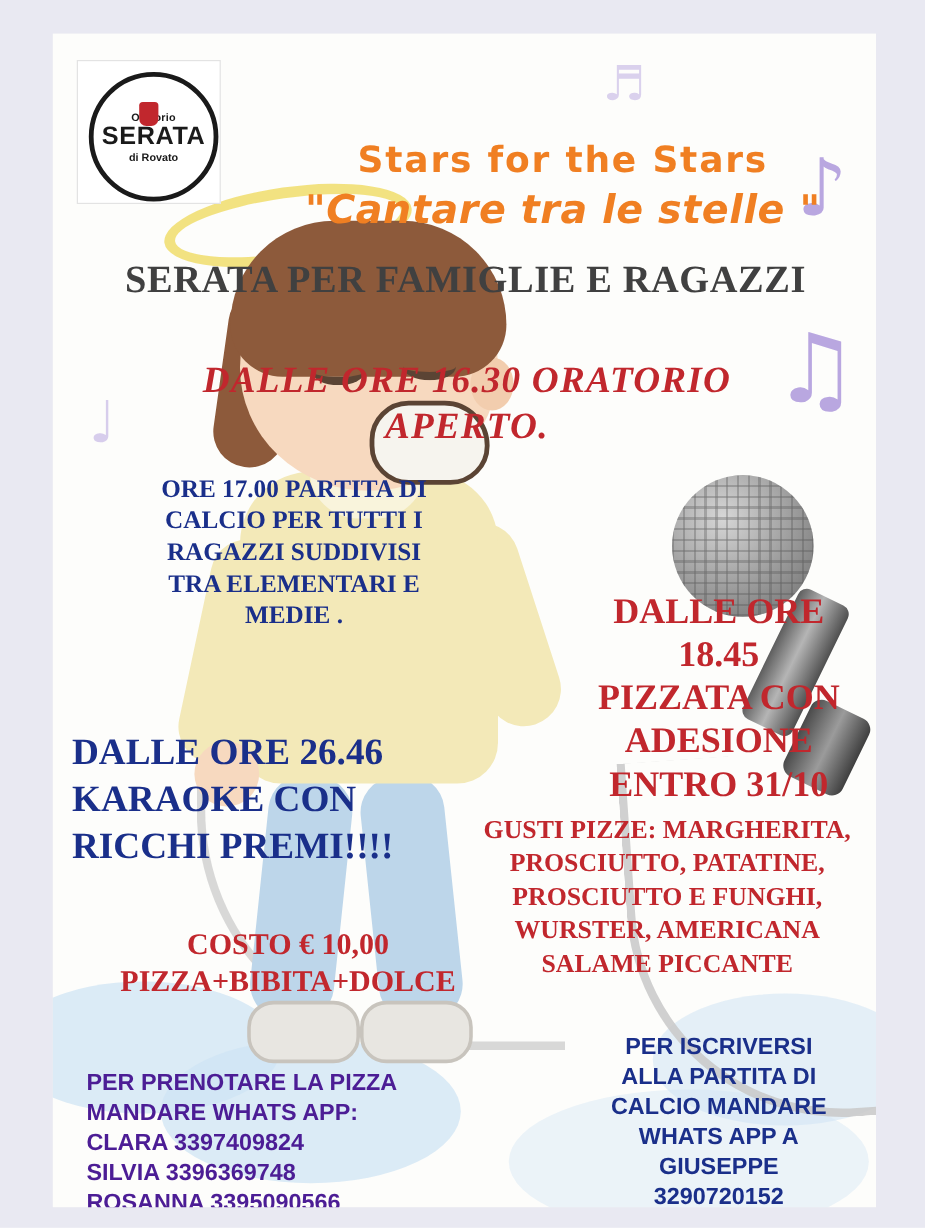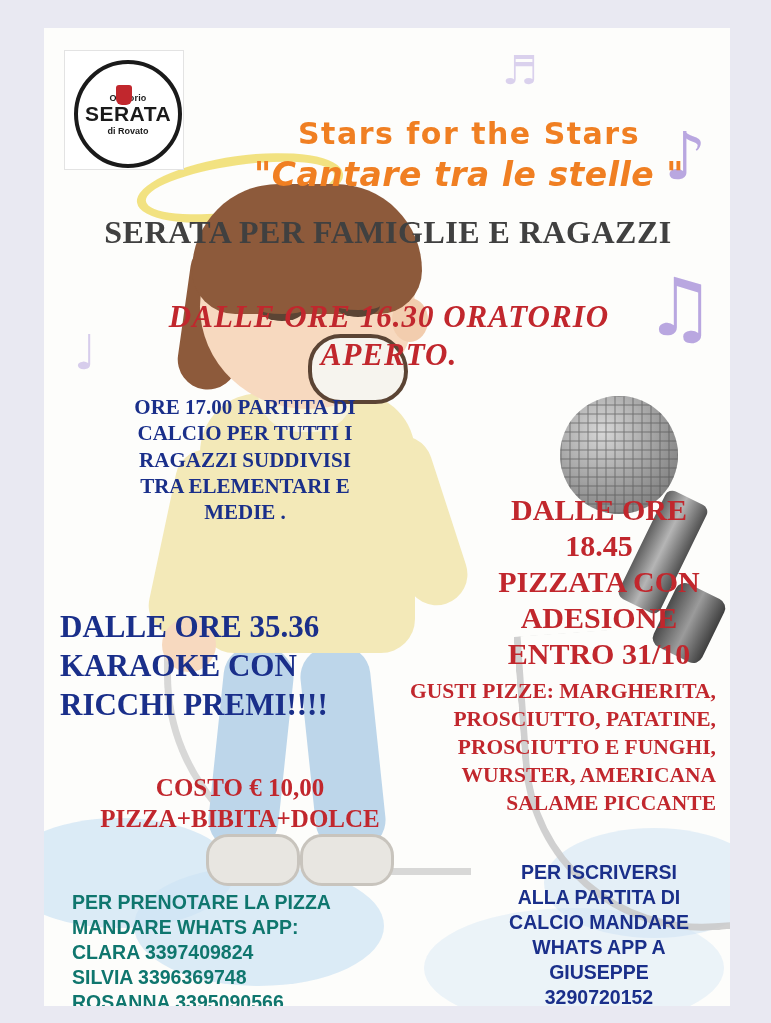--- a/index.html
+++ b/index.html
@@ -208,28 +208,28 @@
     left: 16px; top: 744px; width: 360px; text-align: center;
     font-family: "Liberation Serif", serif; font-weight: bold;
     font-size: 25px; color: #c1272d; line-height: 1.25;
   }
   .right-block1 {
     left: 430px; top: 464px; width: 250px; text-align: center;
     font-family: "Liberation Serif", serif; font-weight: bold;
     font-size: 30px; color: #c1272d; line-height: 1.2;
   }
   .pizze {
-    left: 352px; top: 650px; width: 320px; text-align: right;
+    left: 352px; top: 650px; width: 320px; text-align: center;
     font-family: "Liberation Serif", serif; font-weight: bold;
     font-size: 21.5px; color: #c1272d; line-height: 1.3;
   }
   .contacts-left {
     left: 28px; top: 862px; width: 330px; text-align: left;
     font-family: "Liberation Sans", sans-serif; font-weight: bold;
-    font-size: 19.5px; color: #0f766e; line-height: 1.28;
+    font-size: 19.5px; color: #4c1d95; line-height: 1.28;
   }
   .contacts-right {
     left: 430px; top: 832px; width: 250px; text-align: center;
     font-family: "Liberation Sans", sans-serif; font-weight: bold;
     font-size: 19.5px; color: #1a2f8a; line-height: 1.28;
   }
   .ws { white-space: pre-line; }
 </style>
 </head>
 <body>
@@ -292,21 +292,21 @@
   <div class="t title-it">"Cantare tra le stelle "</div>
   <div class="t subtitle">SERATA PER FAMIGLIE  E RAGAZZI</div>
 
   <div class="t open-hours ws">DALLE ORE 16.30 ORATORIO
 APERTO.</div>
   <div class="t left-block1 ws">ORE 17.00 PARTITA DI
 CALCIO PER TUTTI I
 RAGAZZI SUDDIVISI
 TRA ELEMENTARI E
 MEDIE .</div>
-  <div class="t left-block2 ws">DALLE ORE 35.36
+  <div class="t left-block2 ws">DALLE ORE 26.46
 KARAOKE CON
 RICCHI PREMI!!!!</div>
   <div class="t price ws">COSTO € 10,00
 PIZZA+BIBITA+DOLCE</div>
 
   <div class="t right-block1 ws">DALLE ORE
 18.45
 PIZZATA CON
 ADESIONE
 ENTRO 31/10</div>

